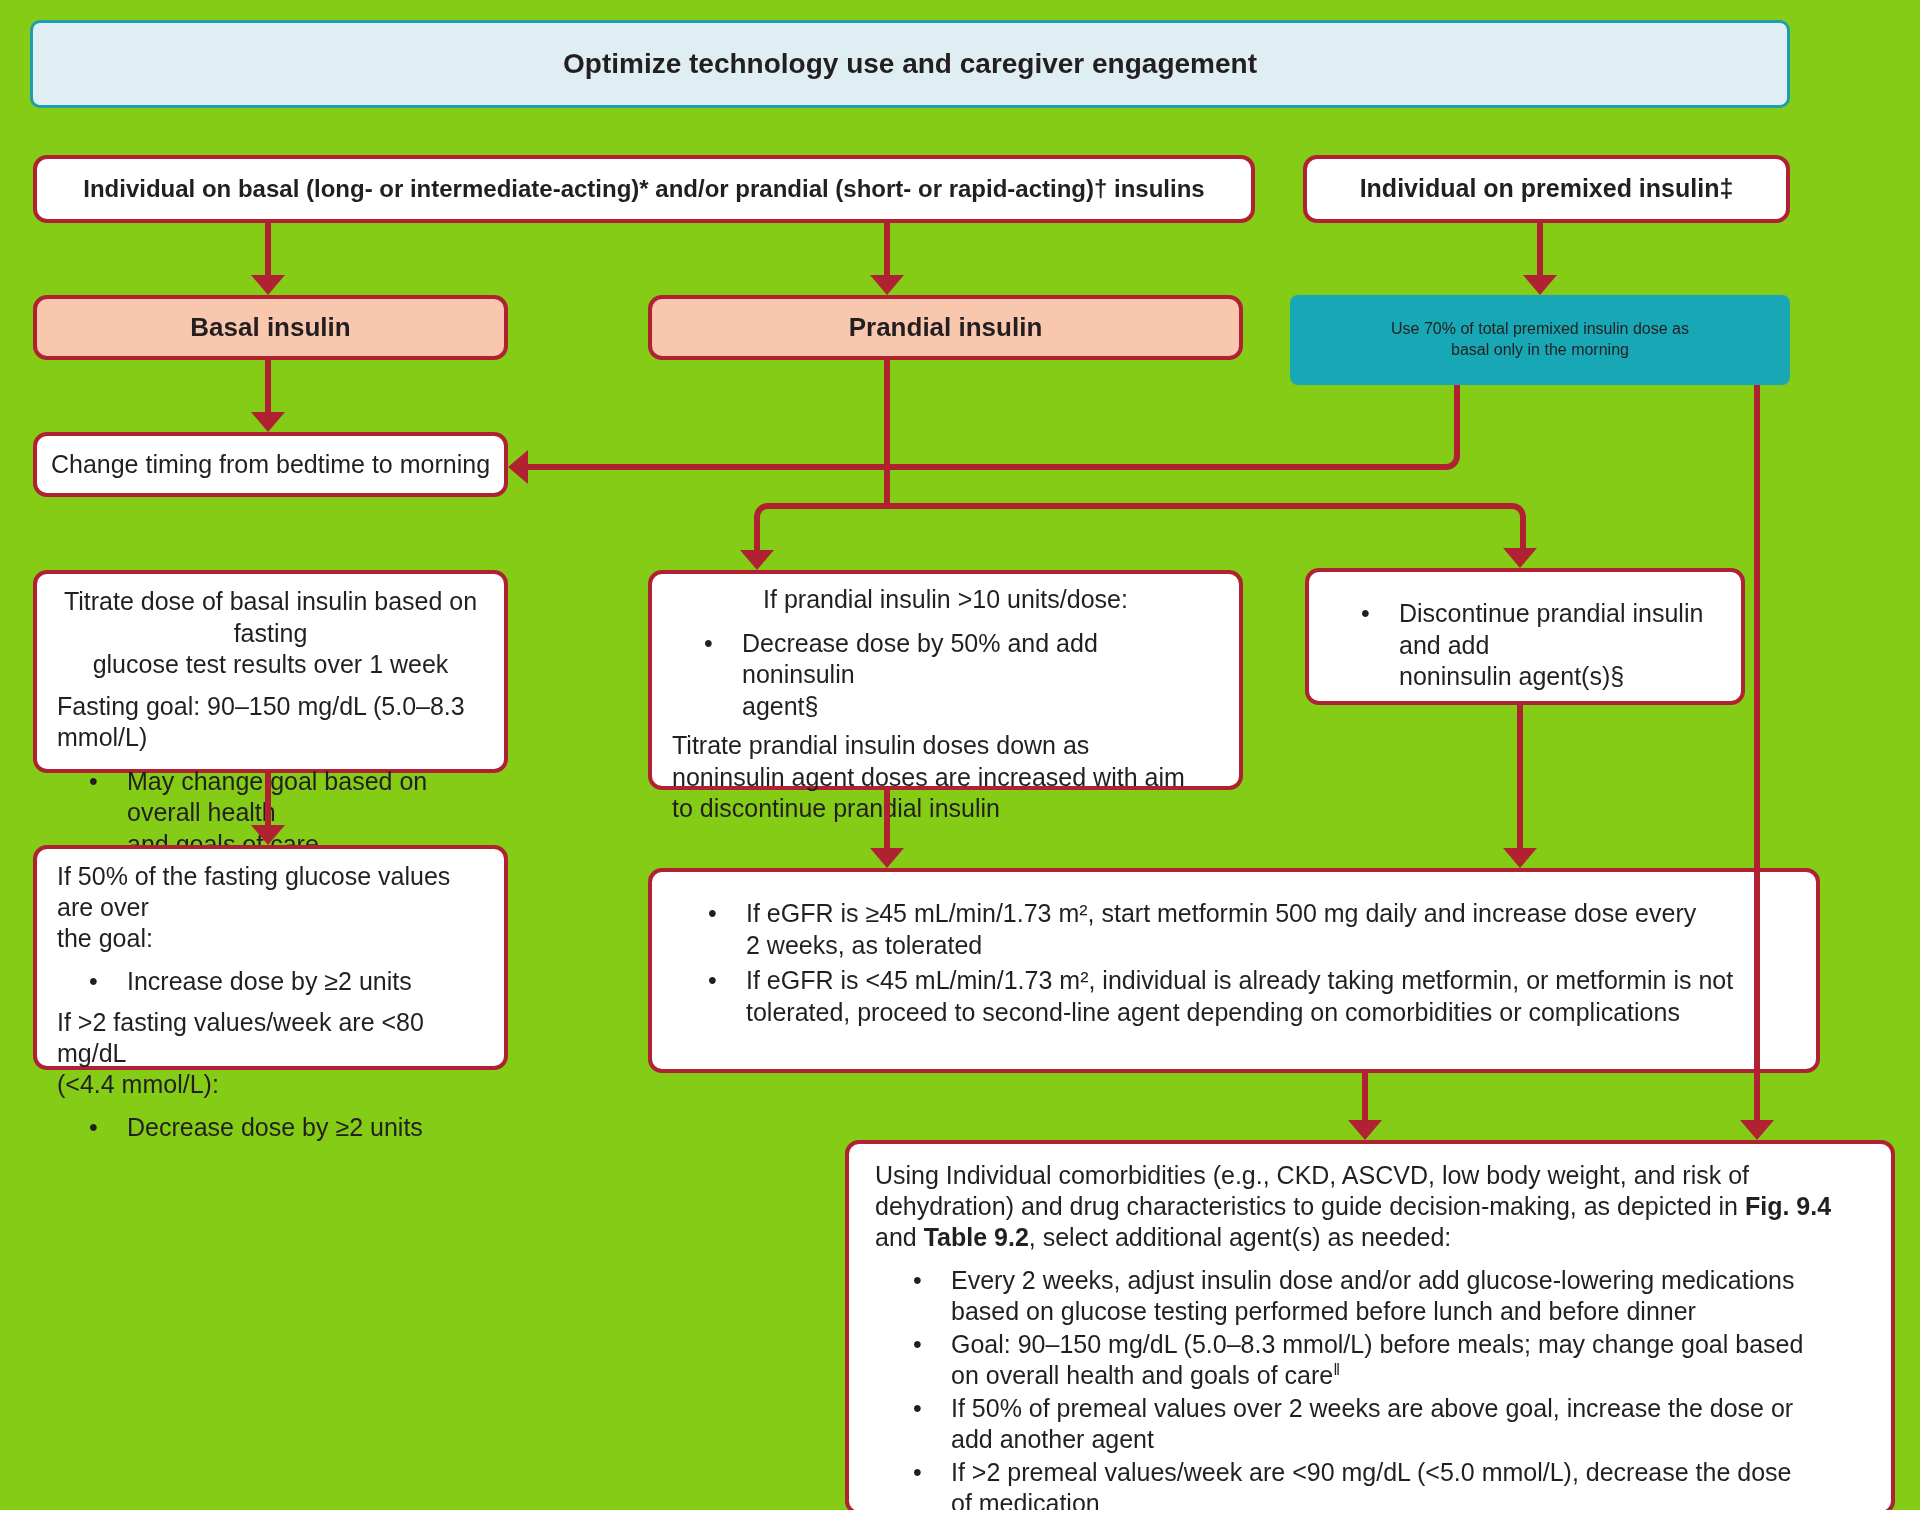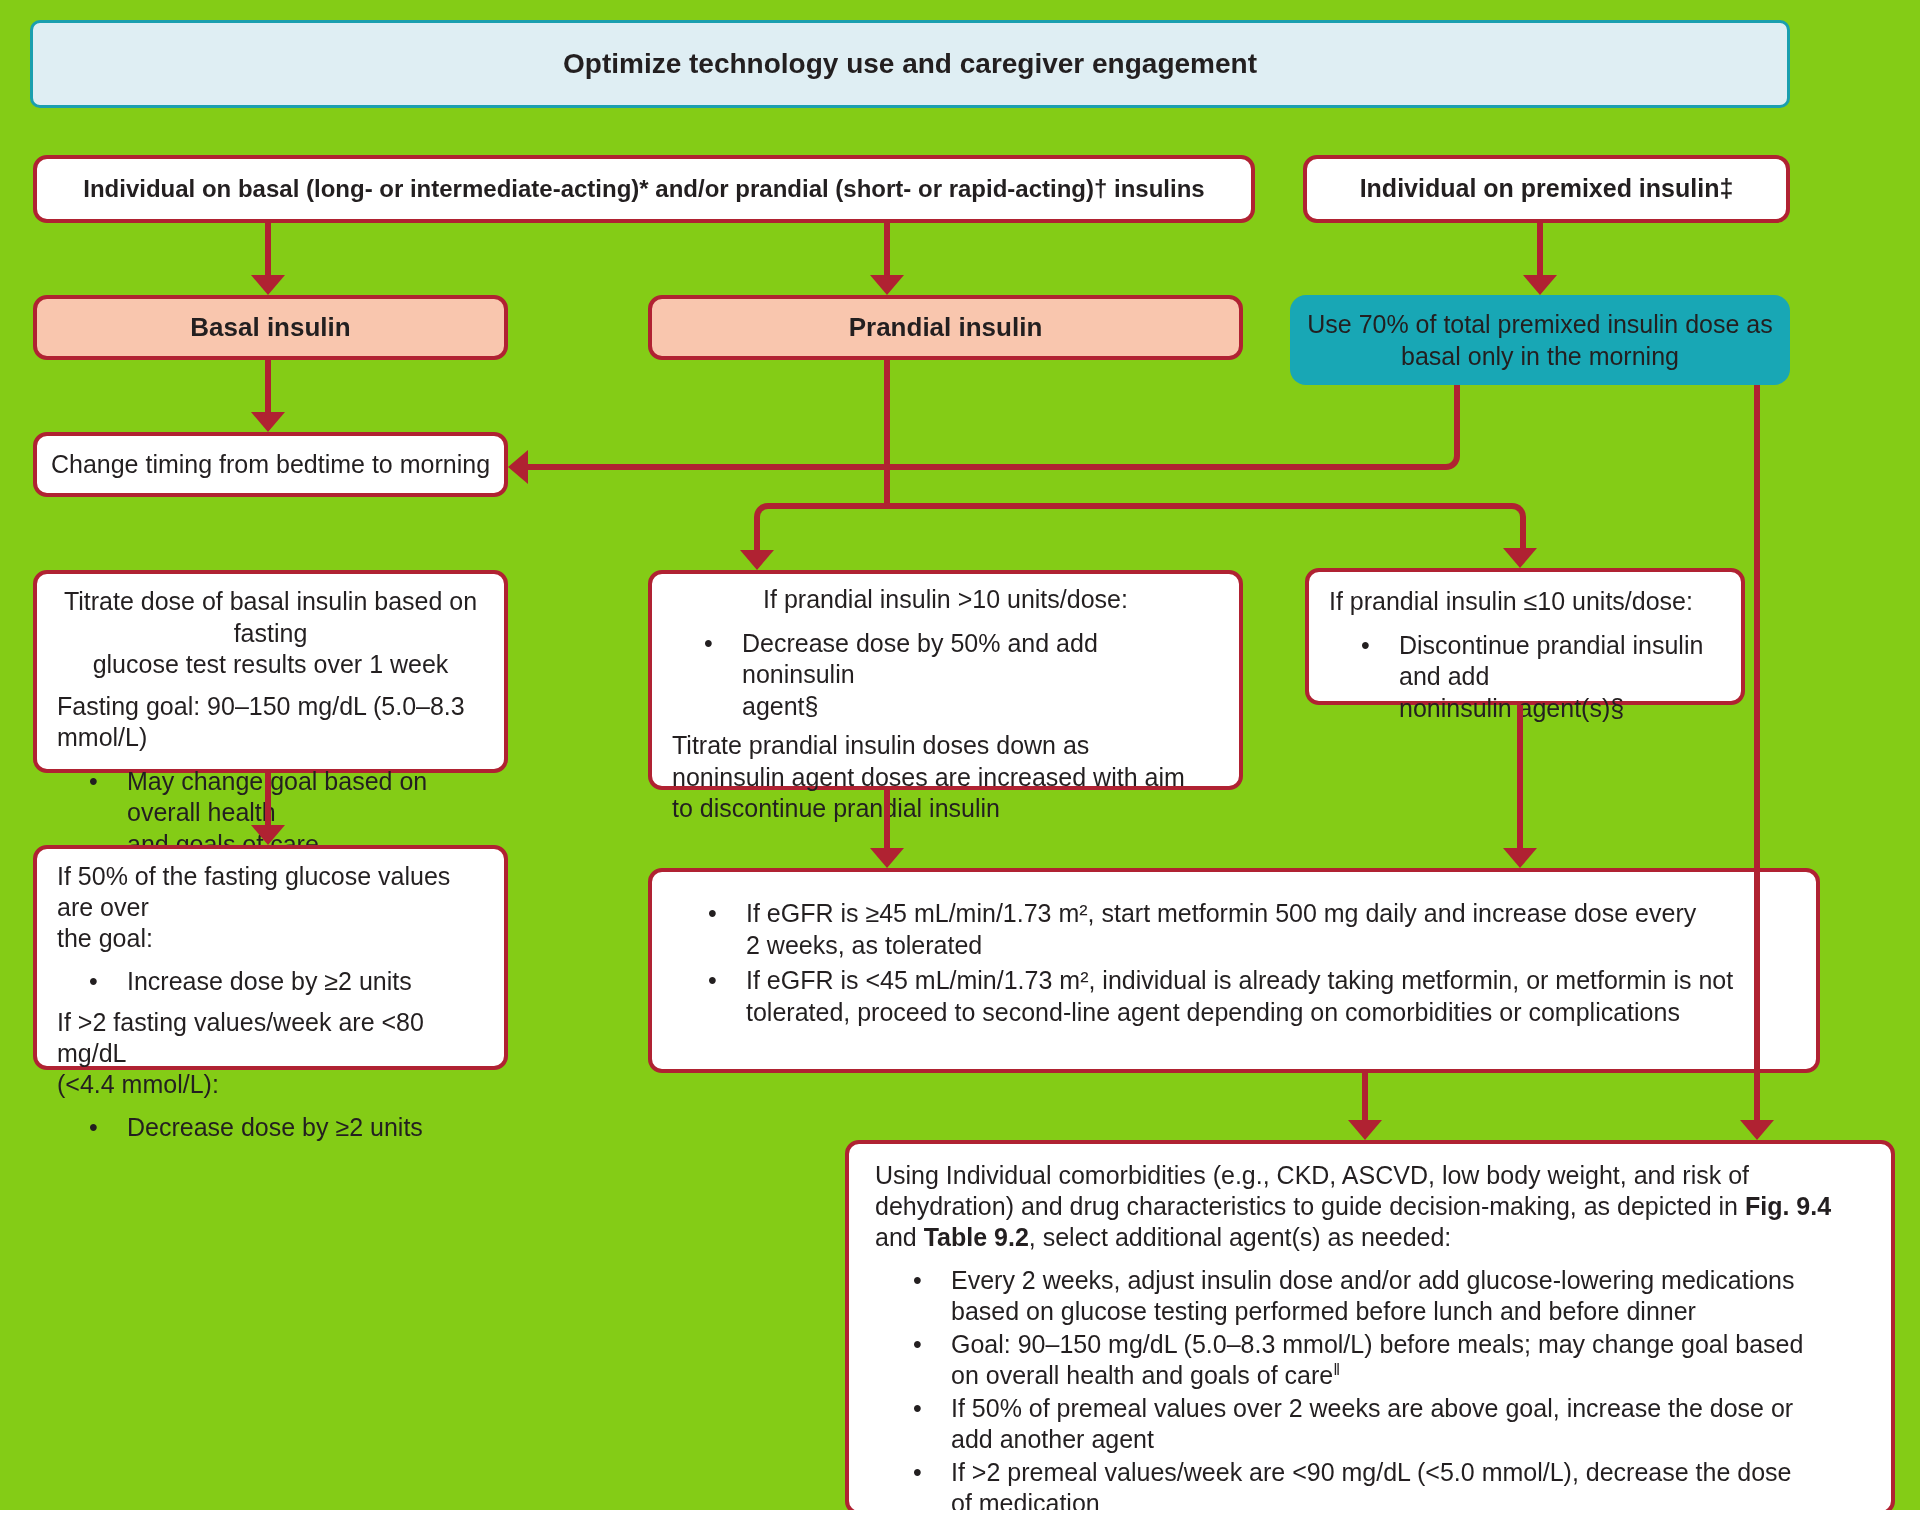--- a/index.html
+++ b/index.html
@@ -19,22 +19,22 @@
     position:absolute;box-sizing:border-box;background:#fff;
     border:4px solid var(--red);border-radius:14px;
     font-size:25px;line-height:1.26;color:var(--ink);
   }
   .flexc{display:flex;align-items:center;justify-content:center;text-align:center;}
   .bold{font-weight:bold;}
   .ml{white-space:pre-line;}
   .nowrap{white-space:nowrap;}
   .salmon{background:var(--salmon);}
   .tealbox{
-    position:absolute;box-sizing:border-box;background:var(--teal);border:none;border-radius:16px;
-    font-size:25px;line-height:1.3;color:var(--ink);
+    position:absolute;box-sizing:border-box;background:var(--teal);border:none;border-radius:8px;
+    font-size:16px;line-height:1.3;color:var(--ink);
   }
   .hdr{
     position:absolute;box-sizing:border-box;background:var(--hdr-bg);
     border:3px solid var(--hdr-border);border-radius:10px;
     font-size:28px;font-weight:bold;
   }
   .vline{position:absolute;width:6px;background:var(--red);}
   .ah-down{position:absolute;width:0;height:0;
     border-left:17px solid transparent;border-right:17px solid transparent;
     border-top:20px solid var(--red);}
@@ -107,21 +107,20 @@
     <ul style="margin-bottom:8px;">
       <li class="ml">Decrease dose by 50% and add noninsulin
 agent§</li>
     </ul>
     <p class="ml">Titrate prandial insulin doses down as
 noninsulin agent doses are increased with aim
 to discontinue prandial insulin</p>
   </div>
 
   <div class="box" style="left:1305px;top:568px;width:440px;height:137px;padding:14px 20px;">
-    <p style="margin-bottom:10px;">If prandial insulin ≤10 units/dose:</p>
     <ul>
       <li class="ml">Discontinue prandial insulin and add
 noninsulin agent(s)§</li>
     </ul>
   </div>
 
   <div class="box" style="left:33px;top:845px;width:475px;height:225px;padding:12px 20px;line-height:1.24;">
     <p class="ml" style="margin-bottom:0;">If 50% of the fasting glucose values are over
 the goal:</p>
     <ul style="margin-bottom:10px;">

